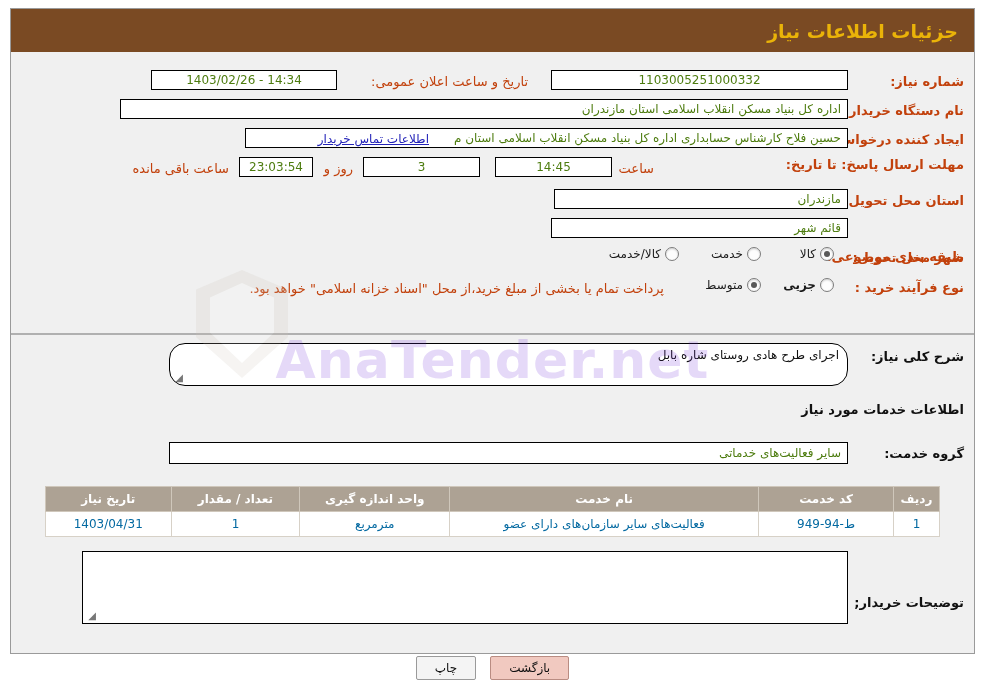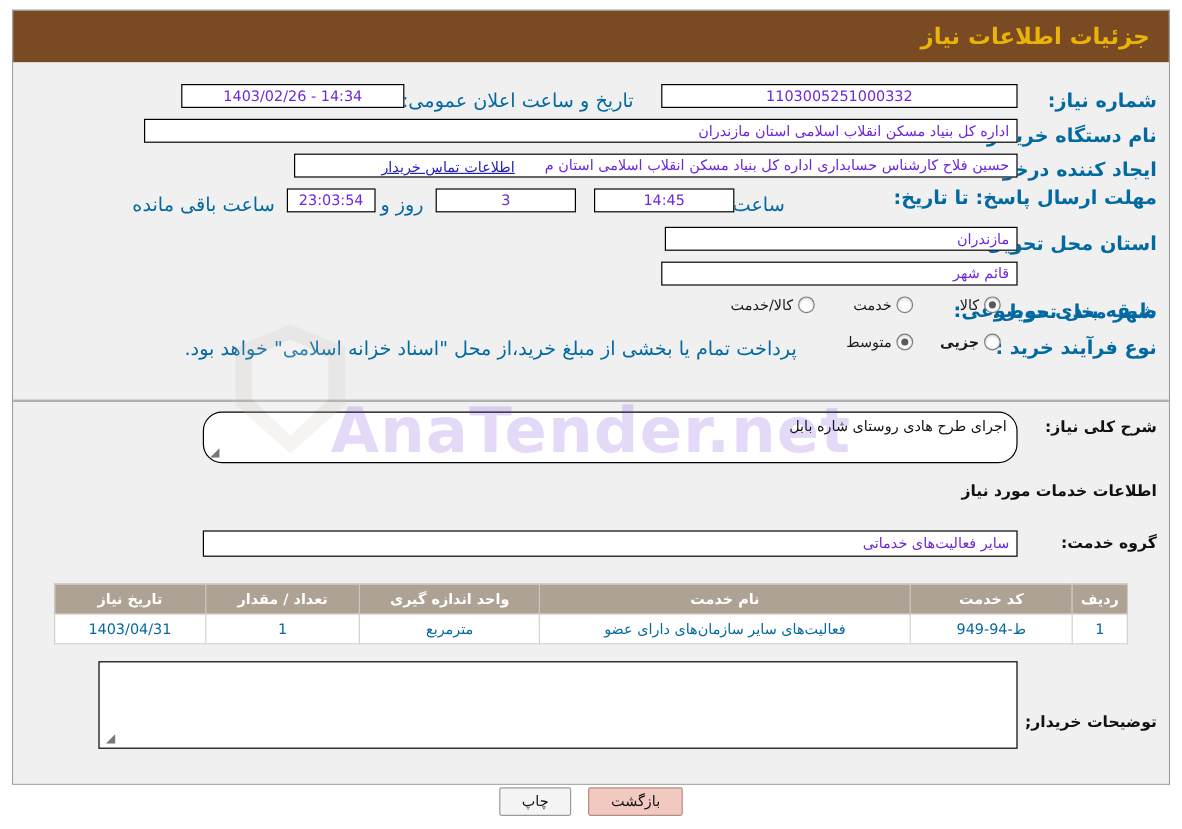--- a/index.html
+++ b/index.html
@@ -102,38 +102,38 @@
     top: 43px;
     width: 963px;
     height: 283px;
     background: #f0f0f0;
     border-bottom: 2px solid #b0b0b0;
     box-sizing: border-box;
   }
 
   .lbl {
     position: absolute;
-    font-size: 16px;
-    font-weight: bold;
-    color: #0369a1;
+    font-size: 13px;
+    font-weight: bold;
+    color: #c2410c;
     text-align: right;
     white-space: nowrap;
   }
   .lbl-normal {
     font-weight: normal;
   }
   .field {
     position: absolute;
     background: #ffffff;
     border: 1px solid #000000;
     box-sizing: border-box;
     height: 20px;
     line-height: 18px;
     font-size: 12px;
-    color: #6d28d9;
+    color: #4d7c0f;
     padding: 0 6px;
     text-align: center;
     white-space: nowrap;
     overflow: hidden;
   }
   .field.right { text-align: right; }
   .field.tall { height: 22px; line-height: 20px; }
 
   .link {
     color: #2323b8;

